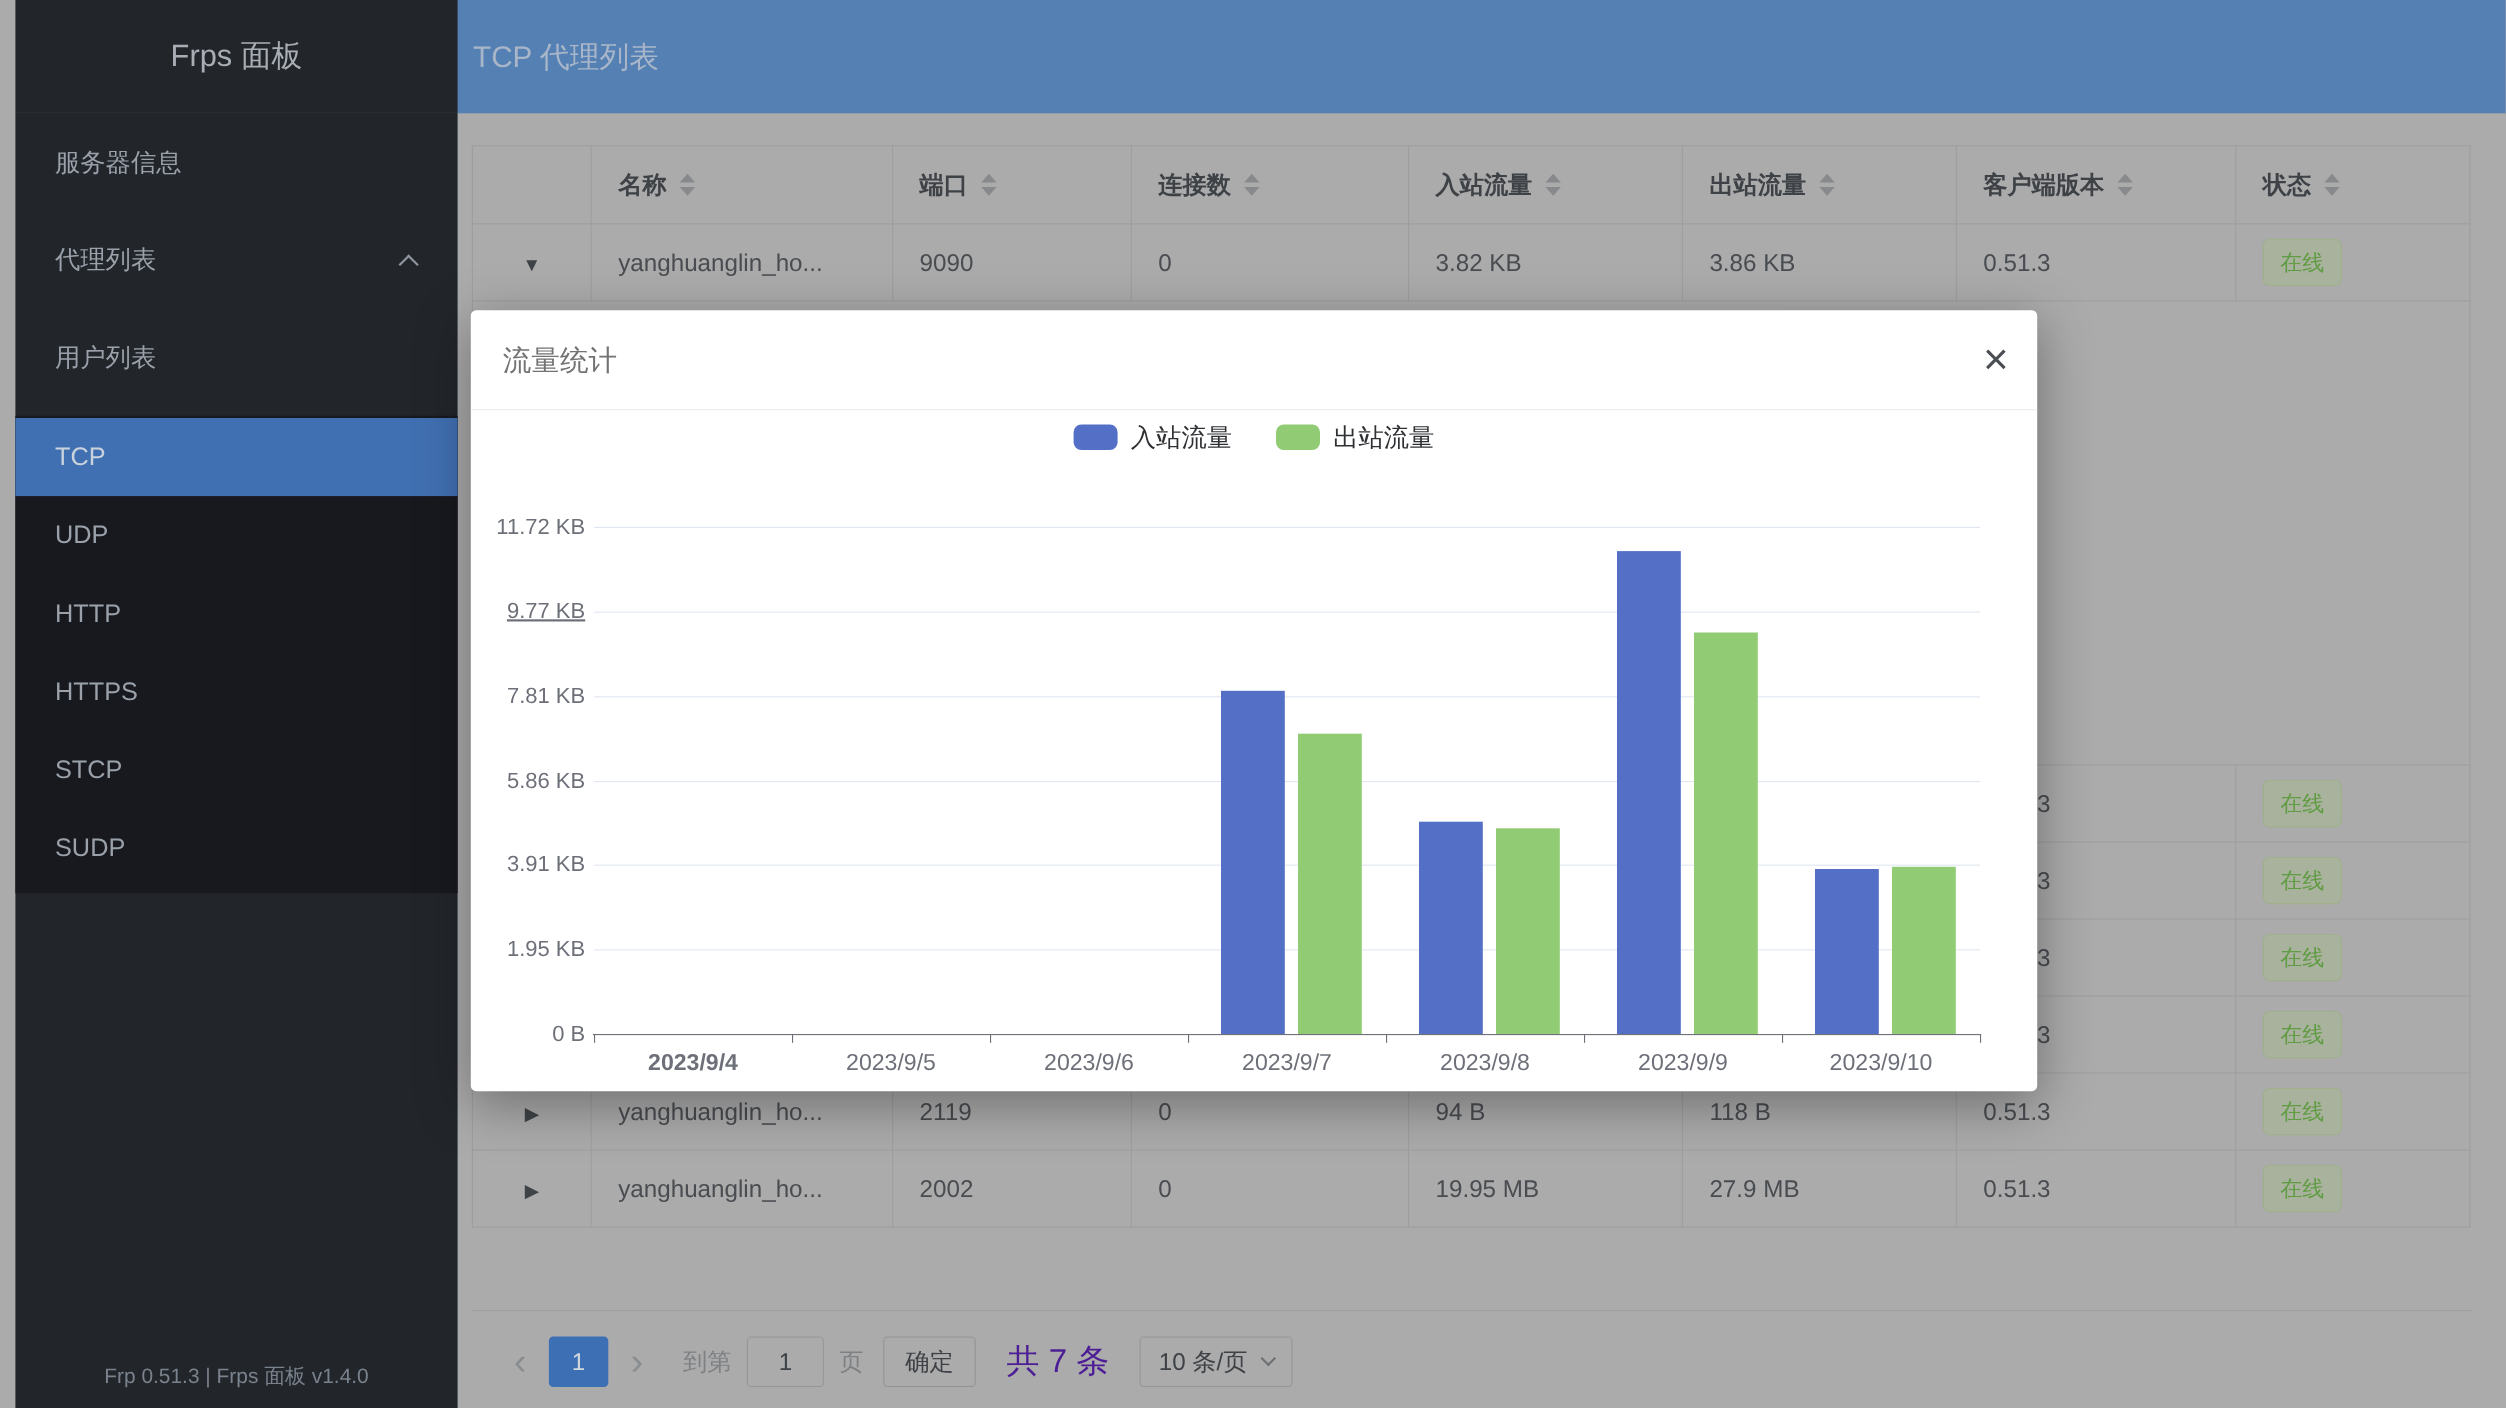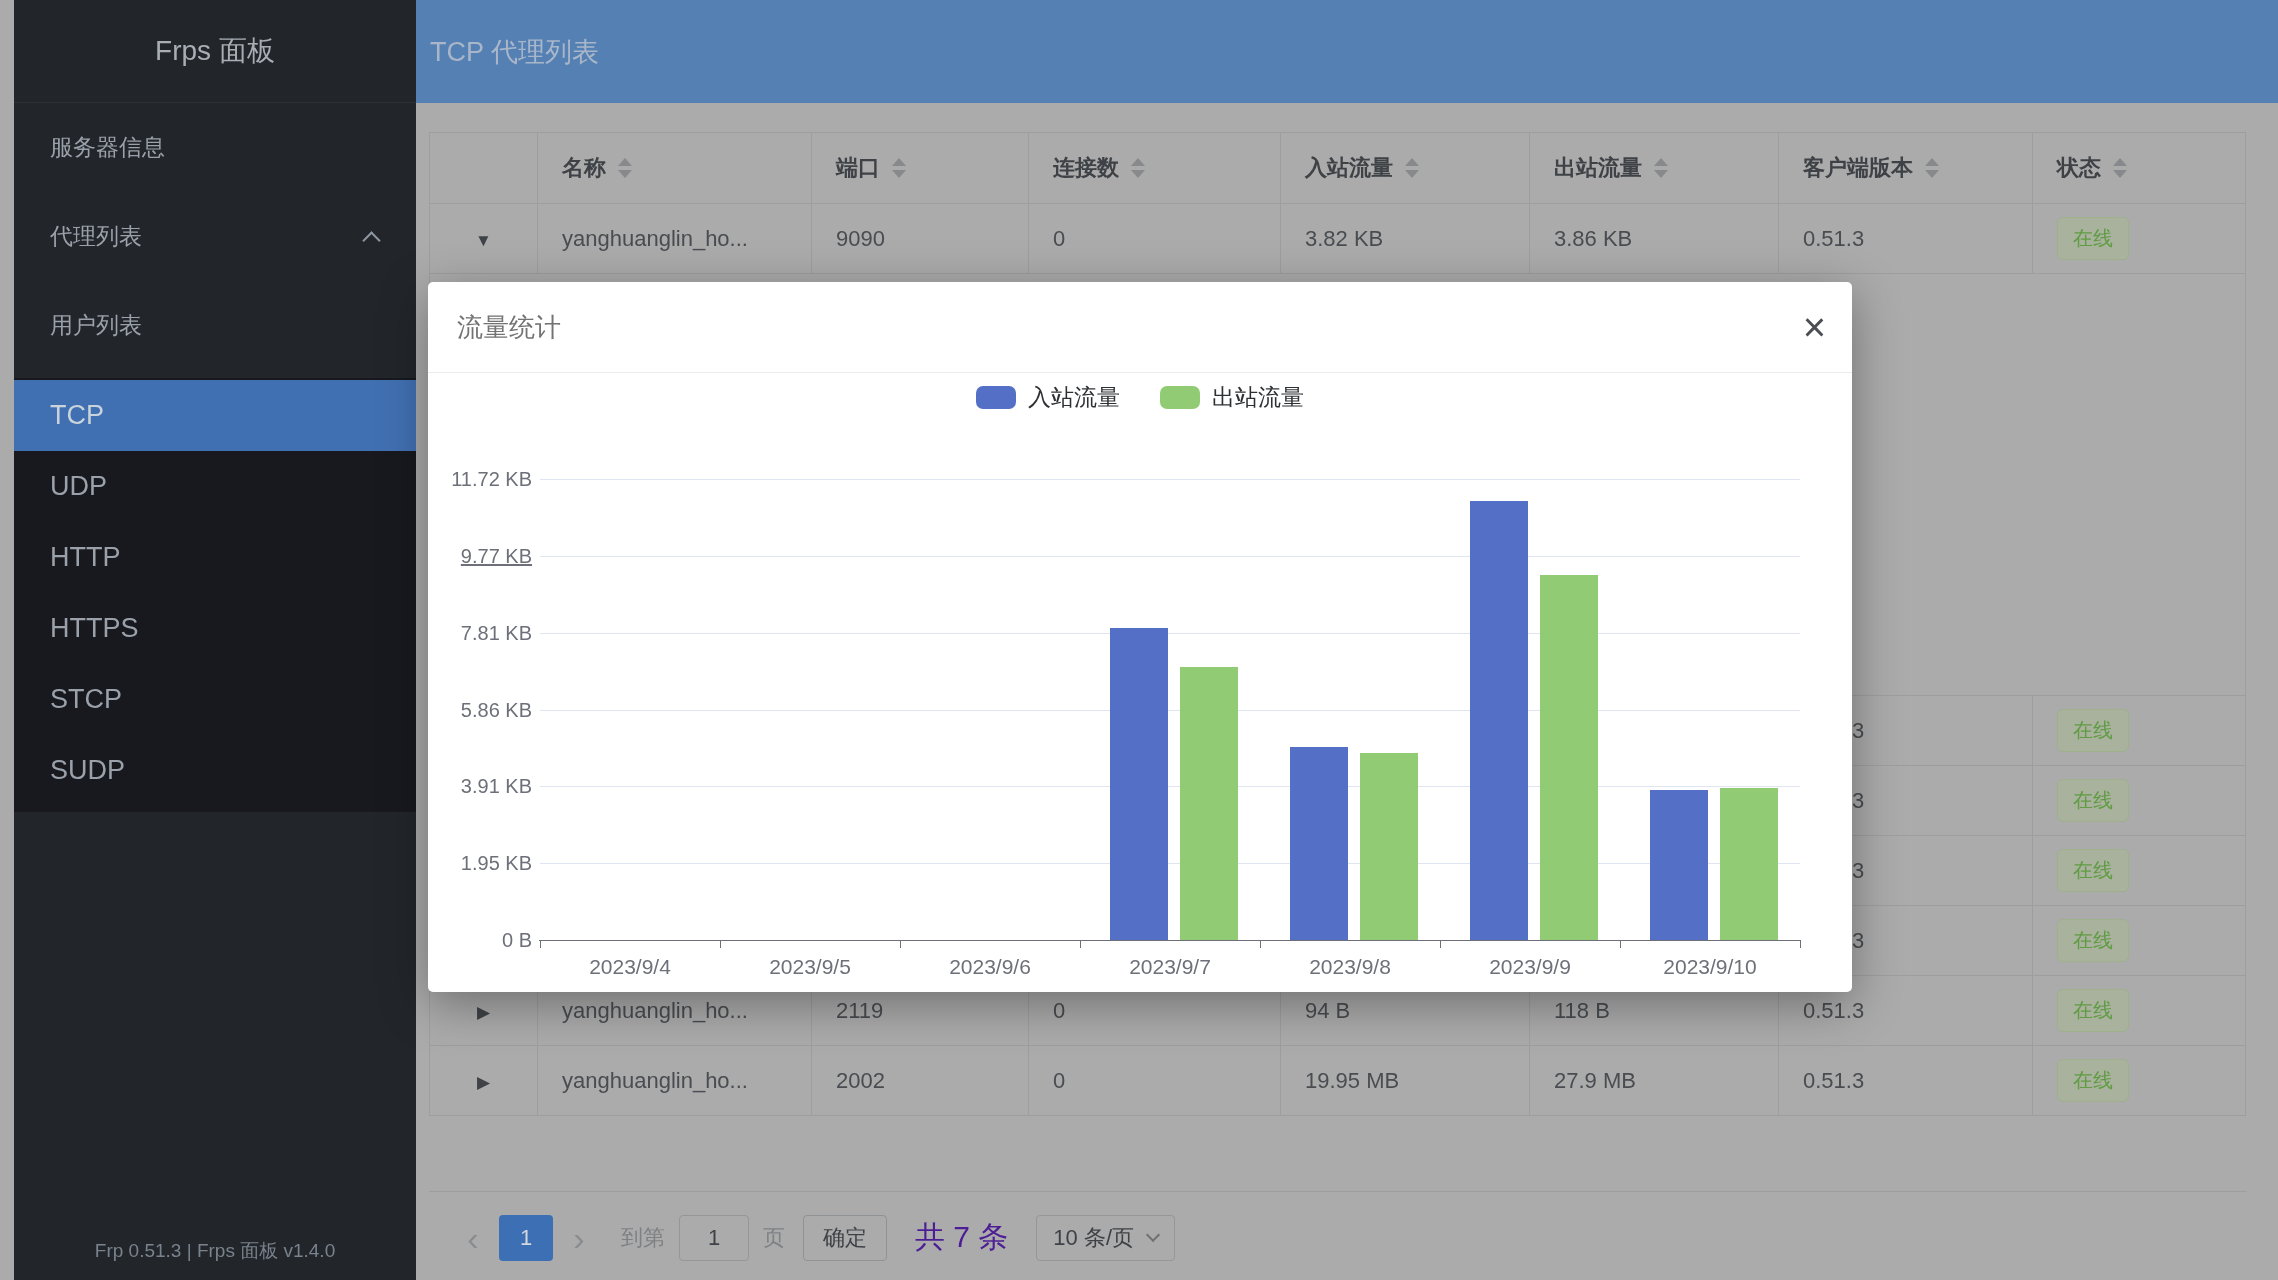--- a/index.html
+++ b/index.html
@@ -9,21 +9,21 @@
     font-family: "Liberation Sans", "DejaVu Sans", sans-serif;
     background: #ABABAB;
     overflow: hidden;
   }
   
   .sidebar { position: absolute; left: 14px; top: 0; width: 402px; height: 1280px; background: #22262B; z-index: 5; }
   .sidebar-title { height: 103px; display: flex; align-items: center; justify-content: center; color: #A9AEB5; font-size: 28px; border-bottom: 1px solid rgba(255,255,255,0.05); }
   .side-item { height: 89px; display: flex; align-items: center; justify-content: space-between; padding: 0 38px 0 36px; color: #9AA1AA; font-size: 23px; cursor: pointer; }
   .chevron-up { width: 13px; height: 13px; border-left: 2px solid #8E959E; border-top: 2px solid #8E959E; transform: rotate(45deg); margin-top: 8px; }
   .submenu { background: #17191E; margin-top: 8px; padding: 2px 0 6px 0; }
-  .sub-item { height: 71px; display: flex; align-items: center; padding: 0 36px; color: #9AA1AA; font-size: 27px; cursor: pointer; }
+  .sub-item { height: 71px; display: flex; align-items: center; padding: 0 36px; color: #9AA1AA; font-size: 23px; cursor: pointer; }
   .sub-item.active { background: #4170B2; color: #C9D3DC; }
   .sidebar-footer { position: absolute; bottom: 16px; width: 100%; text-align: center; color: #79828D; font-size: 19px; }
   
   .main { position: absolute; left: 402px; top: 0; width: 1876px; height: 1280px; }
   .topbar { height: 103px; background: #5480B3; display: flex; align-items: center; padding-left: 28px; color: #A9B6C9; font-size: 27px; }
   .content { padding: 29px 31px 0 27px; }
   table.proxy { border-collapse: collapse; table-layout: fixed; width: 1816px; background: #ABABAB; }
   .proxy th, .proxy td { border: 1px solid #9C9EA0; overflow: hidden; white-space: nowrap; }
   .proxy th { height: 71px; text-align: left; padding-left: 24px; font-size: 22px; color: #3E4246; font-weight: 700; }
   .th-inner { display: flex; align-items: center; gap: 12px; }
@@ -299,21 +299,21 @@
       <div class="y-label" style="left: 2px; top: 184px;">11.72 KB</div>
       <div class="axis-line" style="left: 111px; top: 658px; width: 1262px;"></div>
       <div class="axis-tick" style="left: 112px; top: 658px;"></div>
       <div class="axis-tick" style="left: 292px; top: 658px;"></div>
       <div class="axis-tick" style="left: 472px; top: 658px;"></div>
       <div class="axis-tick" style="left: 652px; top: 658px;"></div>
       <div class="axis-tick" style="left: 832px; top: 658px;"></div>
       <div class="axis-tick" style="left: 1012px; top: 658px;"></div>
       <div class="axis-tick" style="left: 1192px; top: 658px;"></div>
       <div class="axis-tick" style="left: 1372px; top: 658px;"></div>
-      <div class="x-label" style="left: 117px; top: 672px;">2023/9/4</div>
+      <div class="x-label" style="left: 117px; top: 672px; font-weight: bold;">2023/9/4</div>
       <div class="x-label" style="left: 297px; top: 672px;">2023/9/5</div>
       <div class="x-label" style="left: 477px; top: 672px;">2023/9/6</div>
       <div class="x-label" style="left: 657px; top: 672px;">2023/9/7</div>
       <div class="x-label" style="left: 837px; top: 672px;">2023/9/8</div>
       <div class="x-label" style="left: 1017px; top: 672px;">2023/9/9</div>
       <div class="x-label" style="left: 1197px; top: 672px;">2023/9/10</div>
       <div class="chart-bar" style="left: 682px; top: 346px; width: 58px; height: 312px; background: rgb(84, 112, 198);"></div>
       <div class="chart-bar" style="left: 862px; top: 465px; width: 58px; height: 193px; background: rgb(84, 112, 198);"></div>
       <div class="chart-bar" style="left: 1042px; top: 219px; width: 58px; height: 439px; background: rgb(84, 112, 198);"></div>
       <div class="chart-bar" style="left: 1222px; top: 508px; width: 58px; height: 150px; background: rgb(84, 112, 198);"></div>

